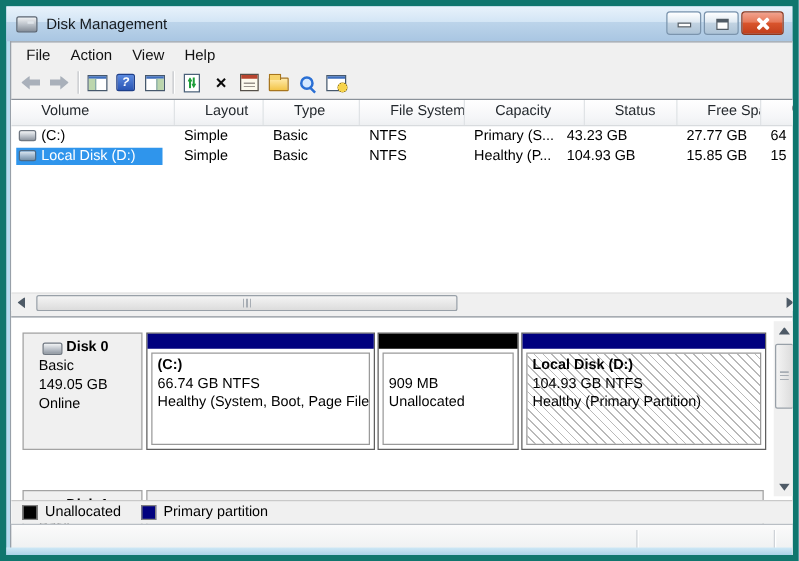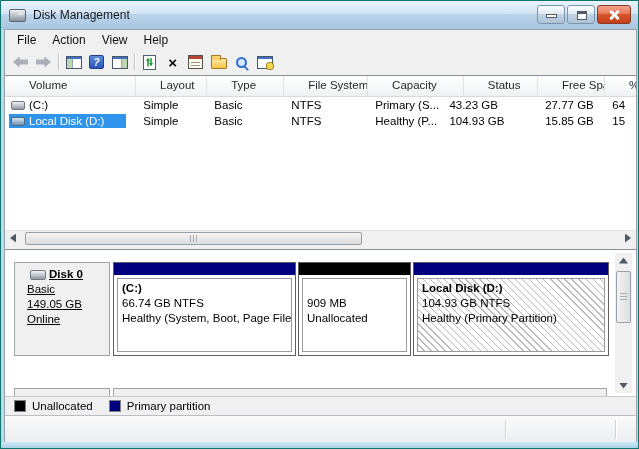--- a/index.html
+++ b/index.html
@@ -1,17 +1,17 @@
 <!DOCTYPE html>
 <html><head>
 <meta charset="utf-8">
 <style>
   * { margin:0; padding:0; box-sizing:border-box; }
   html,body { width:639px; height:449px; font-family:"Liberation Sans", sans-serif; background:#9db8cc; }
-  .window { position:relative; width:639px; height:449px; background:#b7dcf0; border:1px solid #0f766e; overflow:hidden; }
+  .window { position:relative; width:639px; height:449px; background:#b7dcf0; border:5px solid #0f766e; overflow:hidden; }
 
   
   .titlebar { position:absolute; left:0; top:0; width:100%; height:28px;
     background:linear-gradient(180deg,#e8f2fb 0%,#d3e5f5 45%,#bcd4ea 46%,#a9c6e2 100%);
     display:flex; align-items:center; padding-left:8px; }
   .app-icon { width:17px; height:13px; margin-right:7px; position:relative;
     background:linear-gradient(180deg,#f0f2f4,#b7bec6 55%,#878f99); border:1px solid #5e6671; border-radius:2px; }
   .app-icon::after { content:""; position:absolute; right:2px; top:3px; width:5px; height:2px; background:#dfe5ea; }
   .title-text { font-size:12px; color:#15191d; }
   .winbtns { position:absolute; right:7px; top:4px; display:flex; gap:2px; }
@@ -85,21 +85,21 @@
     background:linear-gradient(180deg,#f4f4f4,#dcdcdc); display:flex; align-items:center; justify-content:center; }
   .grip-h { width:8px; height:7px; background:repeating-linear-gradient(90deg,#a7adb4 0 1px,transparent 1px 3px); }
   .hscroll .sbtn.right { position:absolute; right:0; }
 
   
   .splitter { position:absolute; left:0; top:215px; width:631px; height:4px; background:#f0f0f0; }
 
   
   .bottom-pane { position:absolute; left:0; top:219px; width:631px; height:166px; background:#fff; border-top:1px solid #8a9199; overflow:hidden; }
   .disk-block { position:absolute; left:9px; display:flex; }
-  .disk-label { width:96px; background:#f0f0f0; border:1px solid #a3a3a3; padding:4px 0 0 12px; font-size:11.5px; line-height:15px; color:#000;text-decoration:underline; }
+  .disk-label { width:96px; background:#f0f0f0; border:1px solid #a3a3a3; padding:4px 0 0 12px; font-size:11.5px; line-height:15px; color:#000; }
   .disk-label .dname { font-weight:bold; display:flex; align-items:center; gap:3px; margin-left:3px; }
   .disk-ico { width:16px; height:10px; border-radius:2px; background:linear-gradient(180deg,#f2f4f6,#bcc2ca 55%,#8f97a1); border:1px solid #6f7781; }
   .part-area { display:flex; margin-left:1px; }
   .part { border:1px solid #5f5f5f; margin-left:2px; background:#fff; display:flex; flex-direction:column; }
   .part-bar { height:12px; width:100%; }
   .part-body { flex:1; margin:3px; border:1px solid #9a9a9a; padding:2px 4px; font-size:11.5px; line-height:15px; color:#000; white-space:nowrap; overflow:hidden; }
   .part-body .pname { font-weight:bold; min-height:15px; }
   .part-body.hatched { background:repeating-linear-gradient(45deg,#ffffff 0 4px,#b9b9b9 4px 5px); }
 
   

